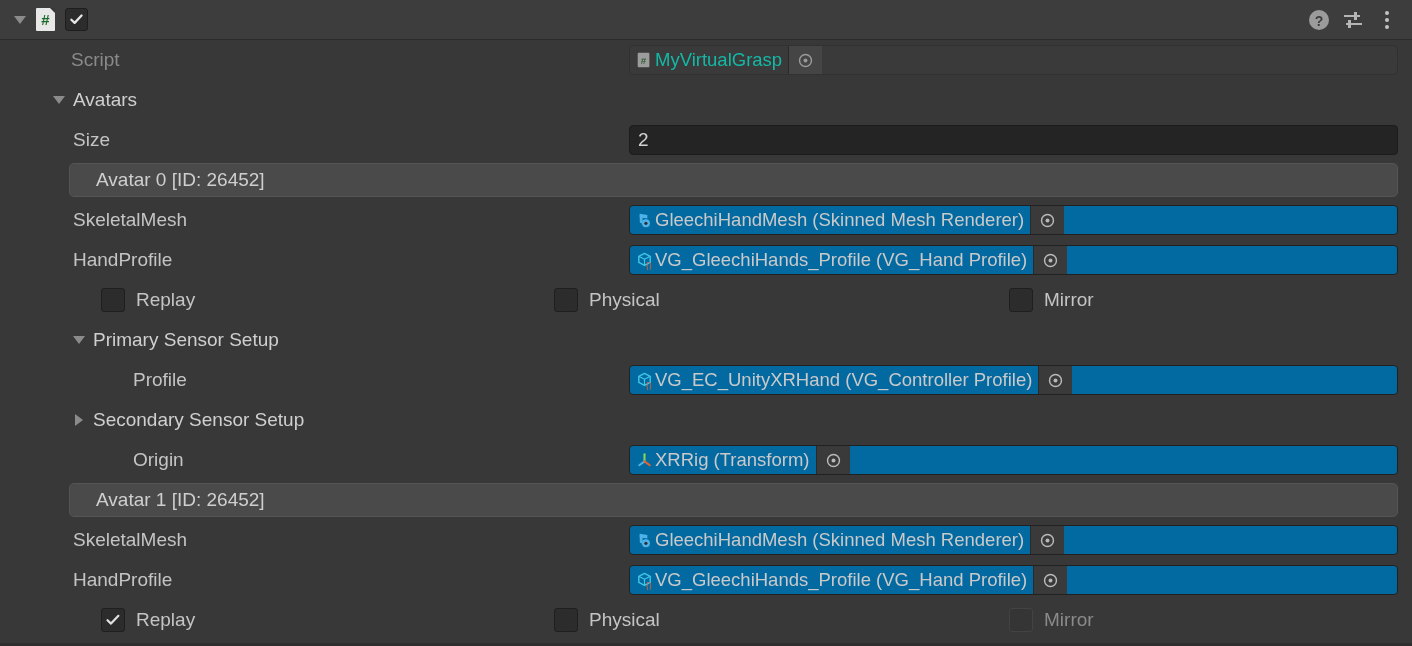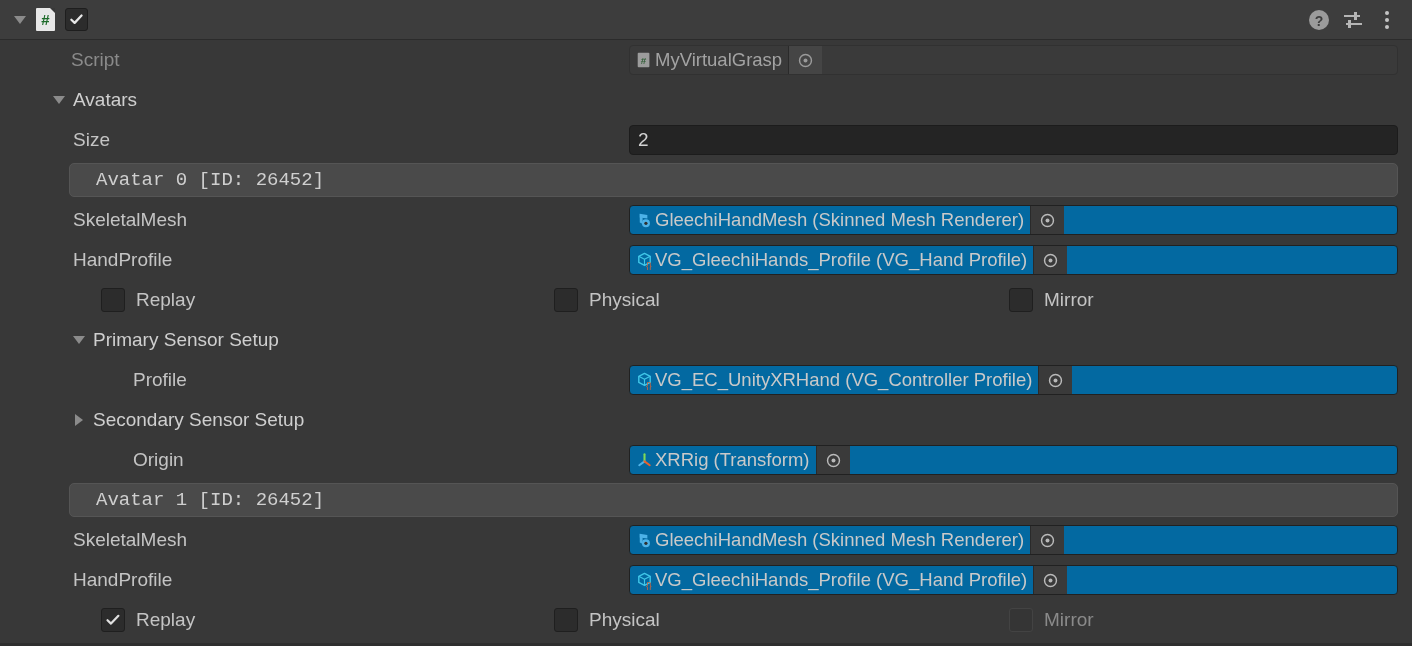--- a/index.html
+++ b/index.html
@@ -97,21 +97,21 @@
   }
   .obj-field .oicon {
     width: 22px; flex: 0 0 22px; height: 22px; margin-left: 3px;
     display: flex; align-items: center; justify-content: center;
   }
   .obj-field .otext {
     color: #c9c9c9; font-size: 18.5px; white-space: nowrap;
     overflow: hidden; text-overflow: ellipsis; padding-right: 6px;
   }
   .obj-field.disabled { background: #3a3a3a; border-color: #313131; }
-  .obj-field.disabled .otext { color: #a3a3a3; }
+  .obj-field.disabled .otext { color: #14b8a6; }
   .picker {
     width: 34px; flex: 0 0 34px; height: 28px;
     background: #3a3a3a; border-left: 1px solid #2a2a2a;
     display: flex; align-items: center; justify-content: center;
     cursor: pointer;
   }
   .picker.dimp { background: #454545; }
 
   .num-field {
     flex: 1 1 auto; height: 30px;
@@ -122,21 +122,21 @@
 
   
   .avatar-band {
     position: absolute; left: 36px; right: 14px;
     height: 34px; background: #4a4a4a;
     border: 1px solid #555; border-radius: 5px;
     display: flex; align-items: center;
     top: 50%; transform: translateY(-50%);
   }
   .avatar-band span {
-    margin-left: 26px; color: #cfcfcf; font-size: 19px; white-space: nowrap; font-family: Liberation Mono, monospace;
+    margin-left: 26px; color: #cfcfcf; font-size: 19px; white-space: nowrap;
   }
 
   
   .cbrow { position: relative; }
   .cbox-wrap { position: absolute; display: flex; align-items: center;
     top: 50%; transform: translateY(-50%); cursor: pointer; }
   .cbox {
     width: 24px; height: 24px; flex: 0 0 24px;
     background: #2c2c2c; border: 1px solid #1f1f1f; border-radius: 3px;
     display: flex; align-items: center; justify-content: center;

